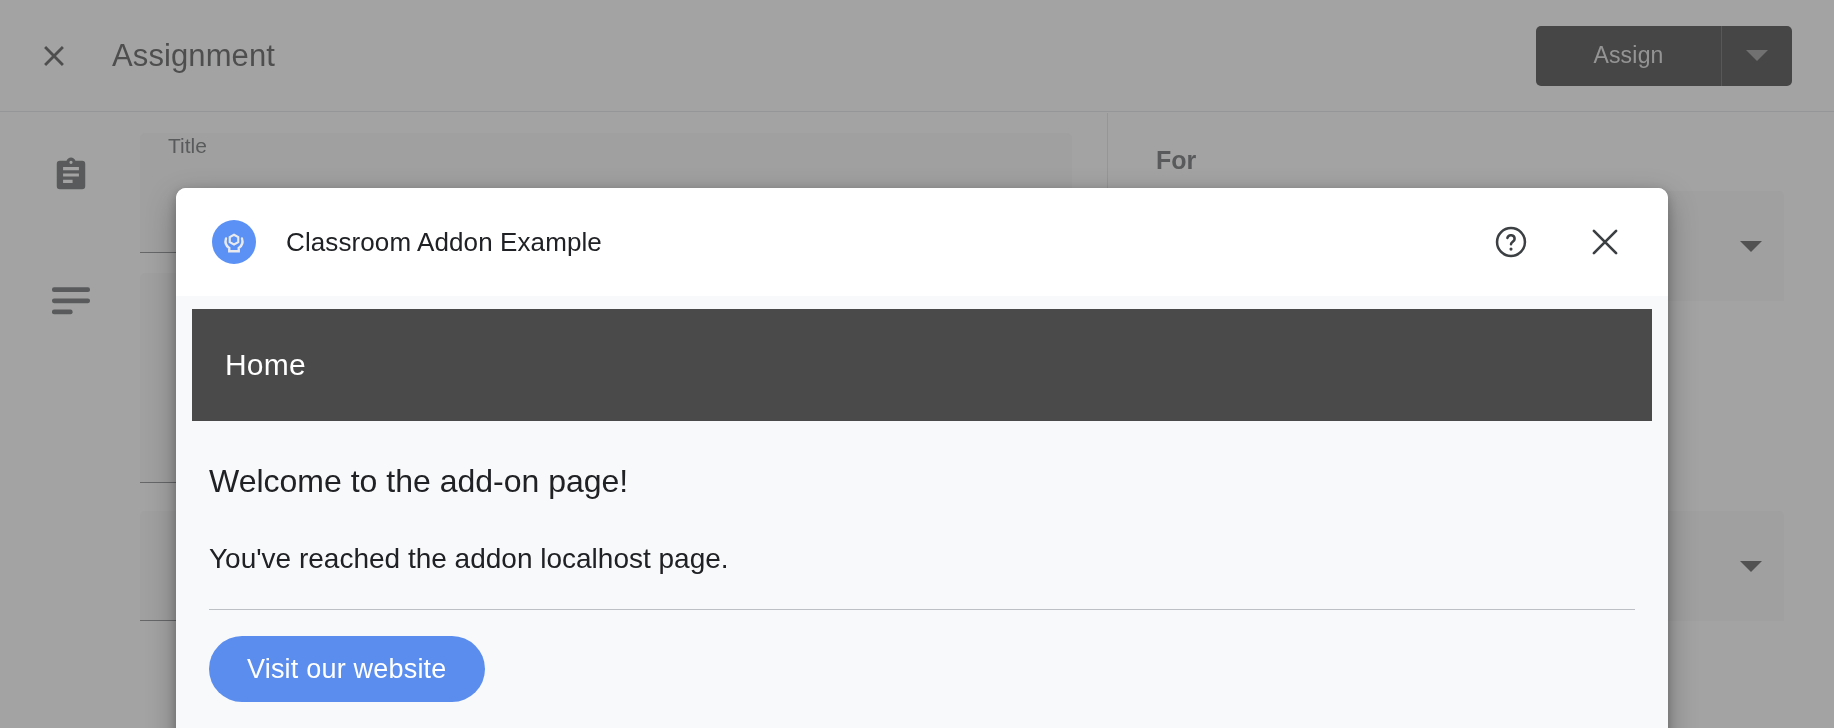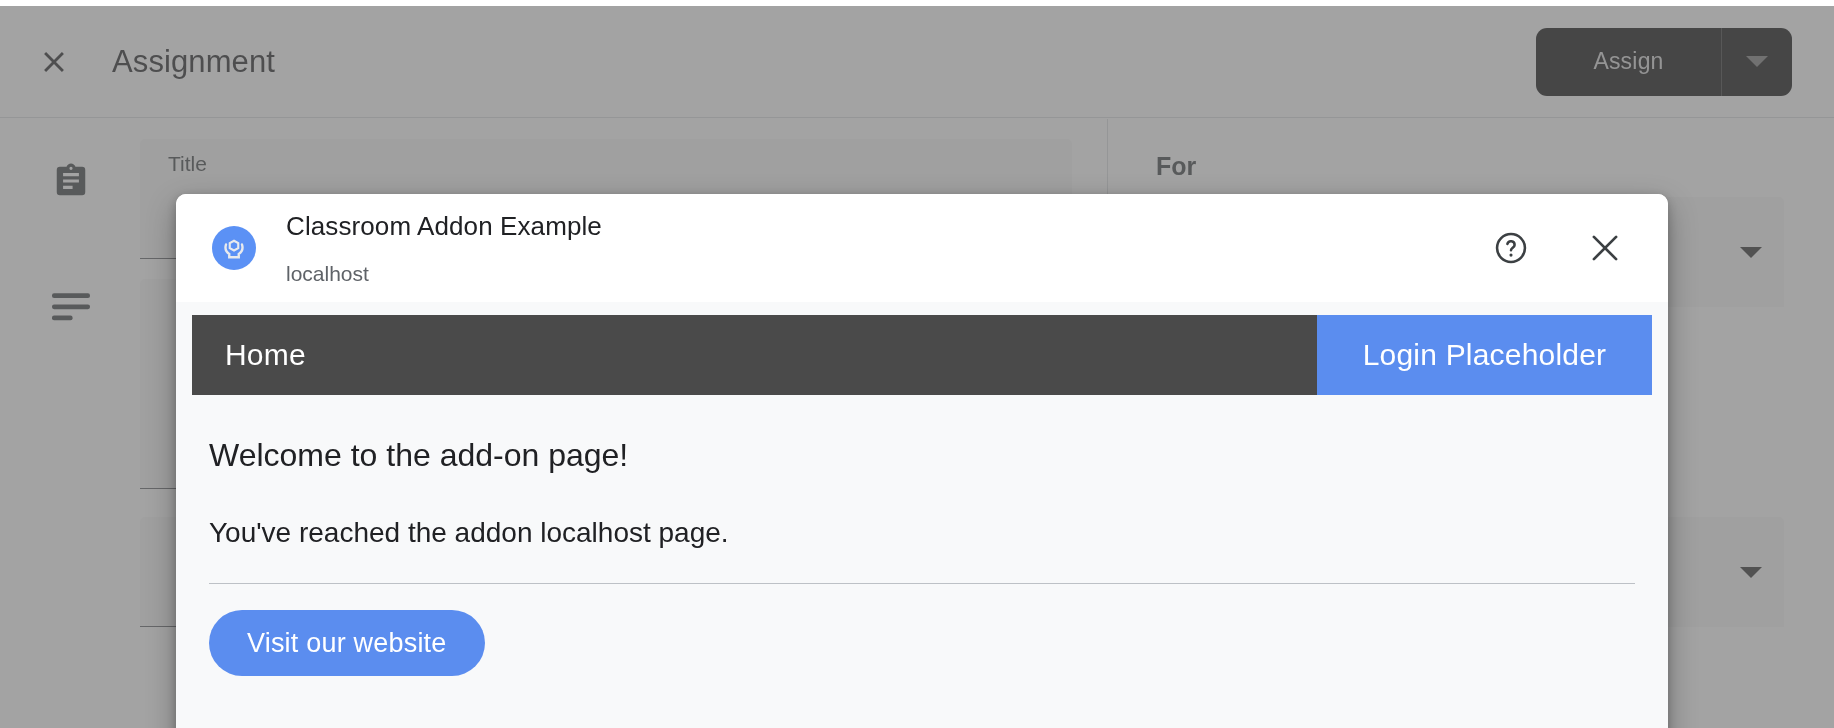--- a/index.html
+++ b/index.html
@@ -4,21 +4,21 @@
 <style>
   * { box-sizing: border-box; margin: 0; padding: 0; }
   html, body {
     width: 1834px; height: 728px;
     overflow: hidden;
     font-family: "Liberation Sans", sans-serif;
     background: #ffffff;
   }
 
   
-  #app-root { position: absolute; inset: 0; background: #a3a3a3; margin-top: 6px; }
+  #app-root { position: absolute; inset: 0; background: #a3a3a3; }
 
   .bg-layer { position: absolute; inset: 0; background: #ffffff; }
 
   .bg-topbar {
     position: absolute; left: 0; top: 0; right: 0; height: 112px;
     background: #ffffff;
     border-bottom: 1px solid #dadce0;
     display: flex; align-items: center;
   }
   .topbar-close {
@@ -26,22 +26,22 @@
     display: flex; align-items: center; justify-content: center;
     border-radius: 50%;
   }
   .topbar-title {
     margin-left: 30px;
     font-size: 31px; color: #202124; letter-spacing: .1px;
   }
   .topbar-spacer { flex: 1; }
   .assign-group {
     display: flex; align-items: stretch;
-    margin-right: 42px; height: 68px;
-    border-radius: 11px; overflow: hidden;
+    margin-right: 42px; height: 60px;
+    border-radius: 5px; overflow: hidden;
   }
   .assign-btn {
     background: #0b0b0d; color: #d8d8d8;
     min-width: 186px;
     display: flex; align-items: center; justify-content: center;
     font-size: 23px; letter-spacing: .2px;
     border-right: 1px solid #3a3a3a;
   }
   .assign-caret {
     background: #0b0b0d; width: 70px;
@@ -120,21 +120,21 @@
     width: 54px; height: 54px; border-radius: 50%;
     display: flex; align-items: center; justify-content: center;
     color: #3c4043;
   }
   .hdr-iconbtn + .hdr-iconbtn { margin-left: 40px; }
 
   
   .dlg-frame { flex: 1; background: #f8f9fa; position: relative; overflow: hidden; }
 
   .frame-nav {
-    height: 80px; display: flex; align-items: stretch;
+    height: 112px; display: flex; align-items: stretch;
     margin: 13px 16px 0 16px;
   }
   .nav-left {
     flex: 1; background: #4a4a4a;
     display: flex; align-items: center; padding-left: 33px;
   }
   .nav-brand { color: #ffffff; font-size: 30px; letter-spacing: .2px; }
   .nav-login {
     flex: 0 0 335px; background: #5b8def;
     display: flex; align-items: center; justify-content: center;
@@ -199,21 +199,21 @@
 
         <div class="rail-icon" style="top:172px;">
           <svg width="38" height="30" viewBox="0 0 24 18">
             <rect x="0" y="1" width="24" height="3" rx="1.3" fill="#3c4043"></rect>
             <rect x="0" y="8" width="24" height="3" rx="1.3" fill="#3c4043"></rect>
             <rect x="0" y="15" width="13" height="3" rx="1.3" fill="#3c4043"></rect>
           </svg>
         </div>
 
         <div class="field-card" style="left:140px; top:20px; width:932px; height:120px;"></div>
-        <div class="field-label" style="left:168px; top:33px;">Title</div>
+        <div class="field-label" style="left:168px; top:21px;">Title</div>
 
         <div class="field-card" style="left:140px; top:160px; width:932px; height:210px;"></div>
 
         <div class="field-card" style="left:140px; top:398px; width:932px; height:110px;"></div>
       </div>
 
       <div class="bg-right">
         <div class="field-label" style="left:48px; top:33px; font-size:25px;font-weight:bold;">For</div>
 
         <div class="sel-card" style="left:48px; top:78px; width:628px; height:110px;">
@@ -235,21 +235,20 @@
 
     <div class="dlg-header">
       <div class="dlg-appicon">
         <svg width="30" height="30" viewBox="0 0 24 24">
           <path d="M12 6.2l3.4 1.95v3.9L12 14l-3.4-1.95v-3.9L12 6.2z" fill="none" stroke="#e8eaed" stroke-width="1.7"></path>
           <path d="M5.6 9.2c-.9 2.9.1 6 2.6 7.6v2.6h7.6v-2.6c2.5-1.6 3.5-4.7 2.6-7.6" fill="none" stroke="#e8eaed" stroke-width="1.9" stroke-linecap="round"></path>
         </svg>
       </div>
       <div class="dlg-titles">
         <div class="dlg-title">Classroom Addon Example</div>
-        <div class="dlg-origin">localhost</div>
       </div>
       <div class="dlg-hdr-spacer"></div>
 
       <div class="hdr-iconbtn">
         <svg width="36" height="36" viewBox="0 0 24 24">
           <circle cx="12" cy="12" r="9.3" fill="none" stroke="#3c4043" stroke-width="1.7"></circle>
           <path d="M9.6 9.3a2.45 2.45 0 0 1 4.8.75c0 1.65-2.4 1.95-2.4 3.45" fill="none" stroke="#3c4043" stroke-width="1.7" stroke-linecap="round"></path>
           <circle cx="12" cy="16.7" r="1.05" fill="#3c4043"></circle>
         </svg>
       </div>
@@ -260,21 +259,20 @@
         </svg>
       </div>
     </div>
 
     <div class="dlg-frame">
 
       <div class="frame-nav">
         <div class="nav-left">
           <span class="nav-brand">Home</span>
         </div>
-        <div class="nav-login">Login Placeholder</div>
       </div>
 
       <div class="frame-body">
         <h1 class="frame-h1">Welcome to the add-on page!</h1>
         <p class="frame-p">You've reached the addon localhost page.</p>
         <hr class="frame-hr">
         <div class="frame-actions">
           <button class="pill-btn">Visit our website</button>
         </div>
       </div>

